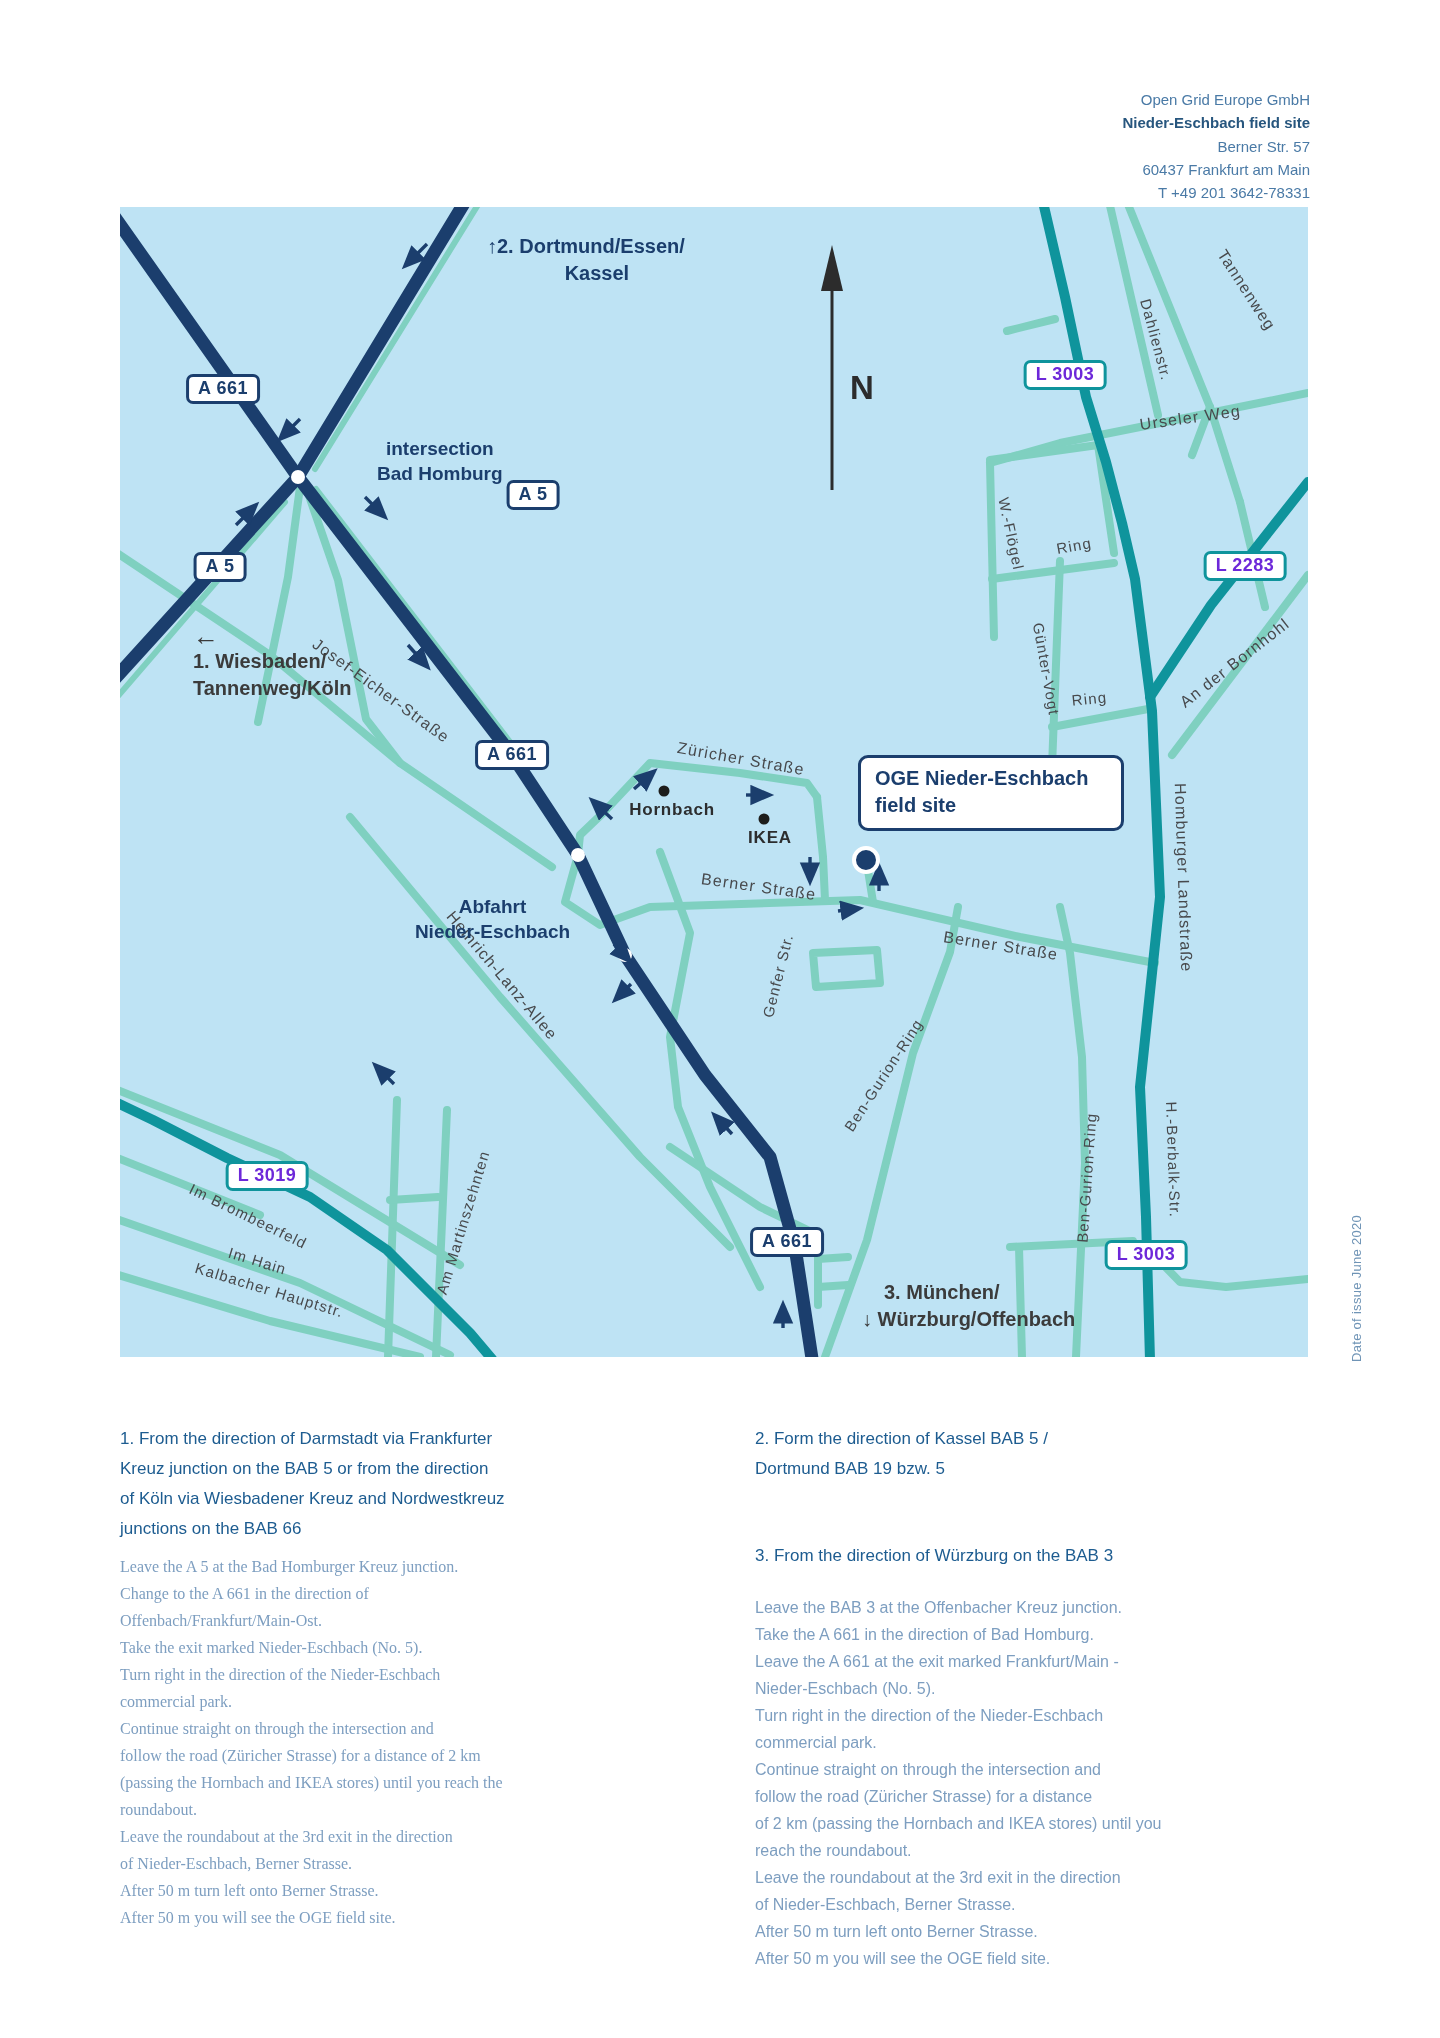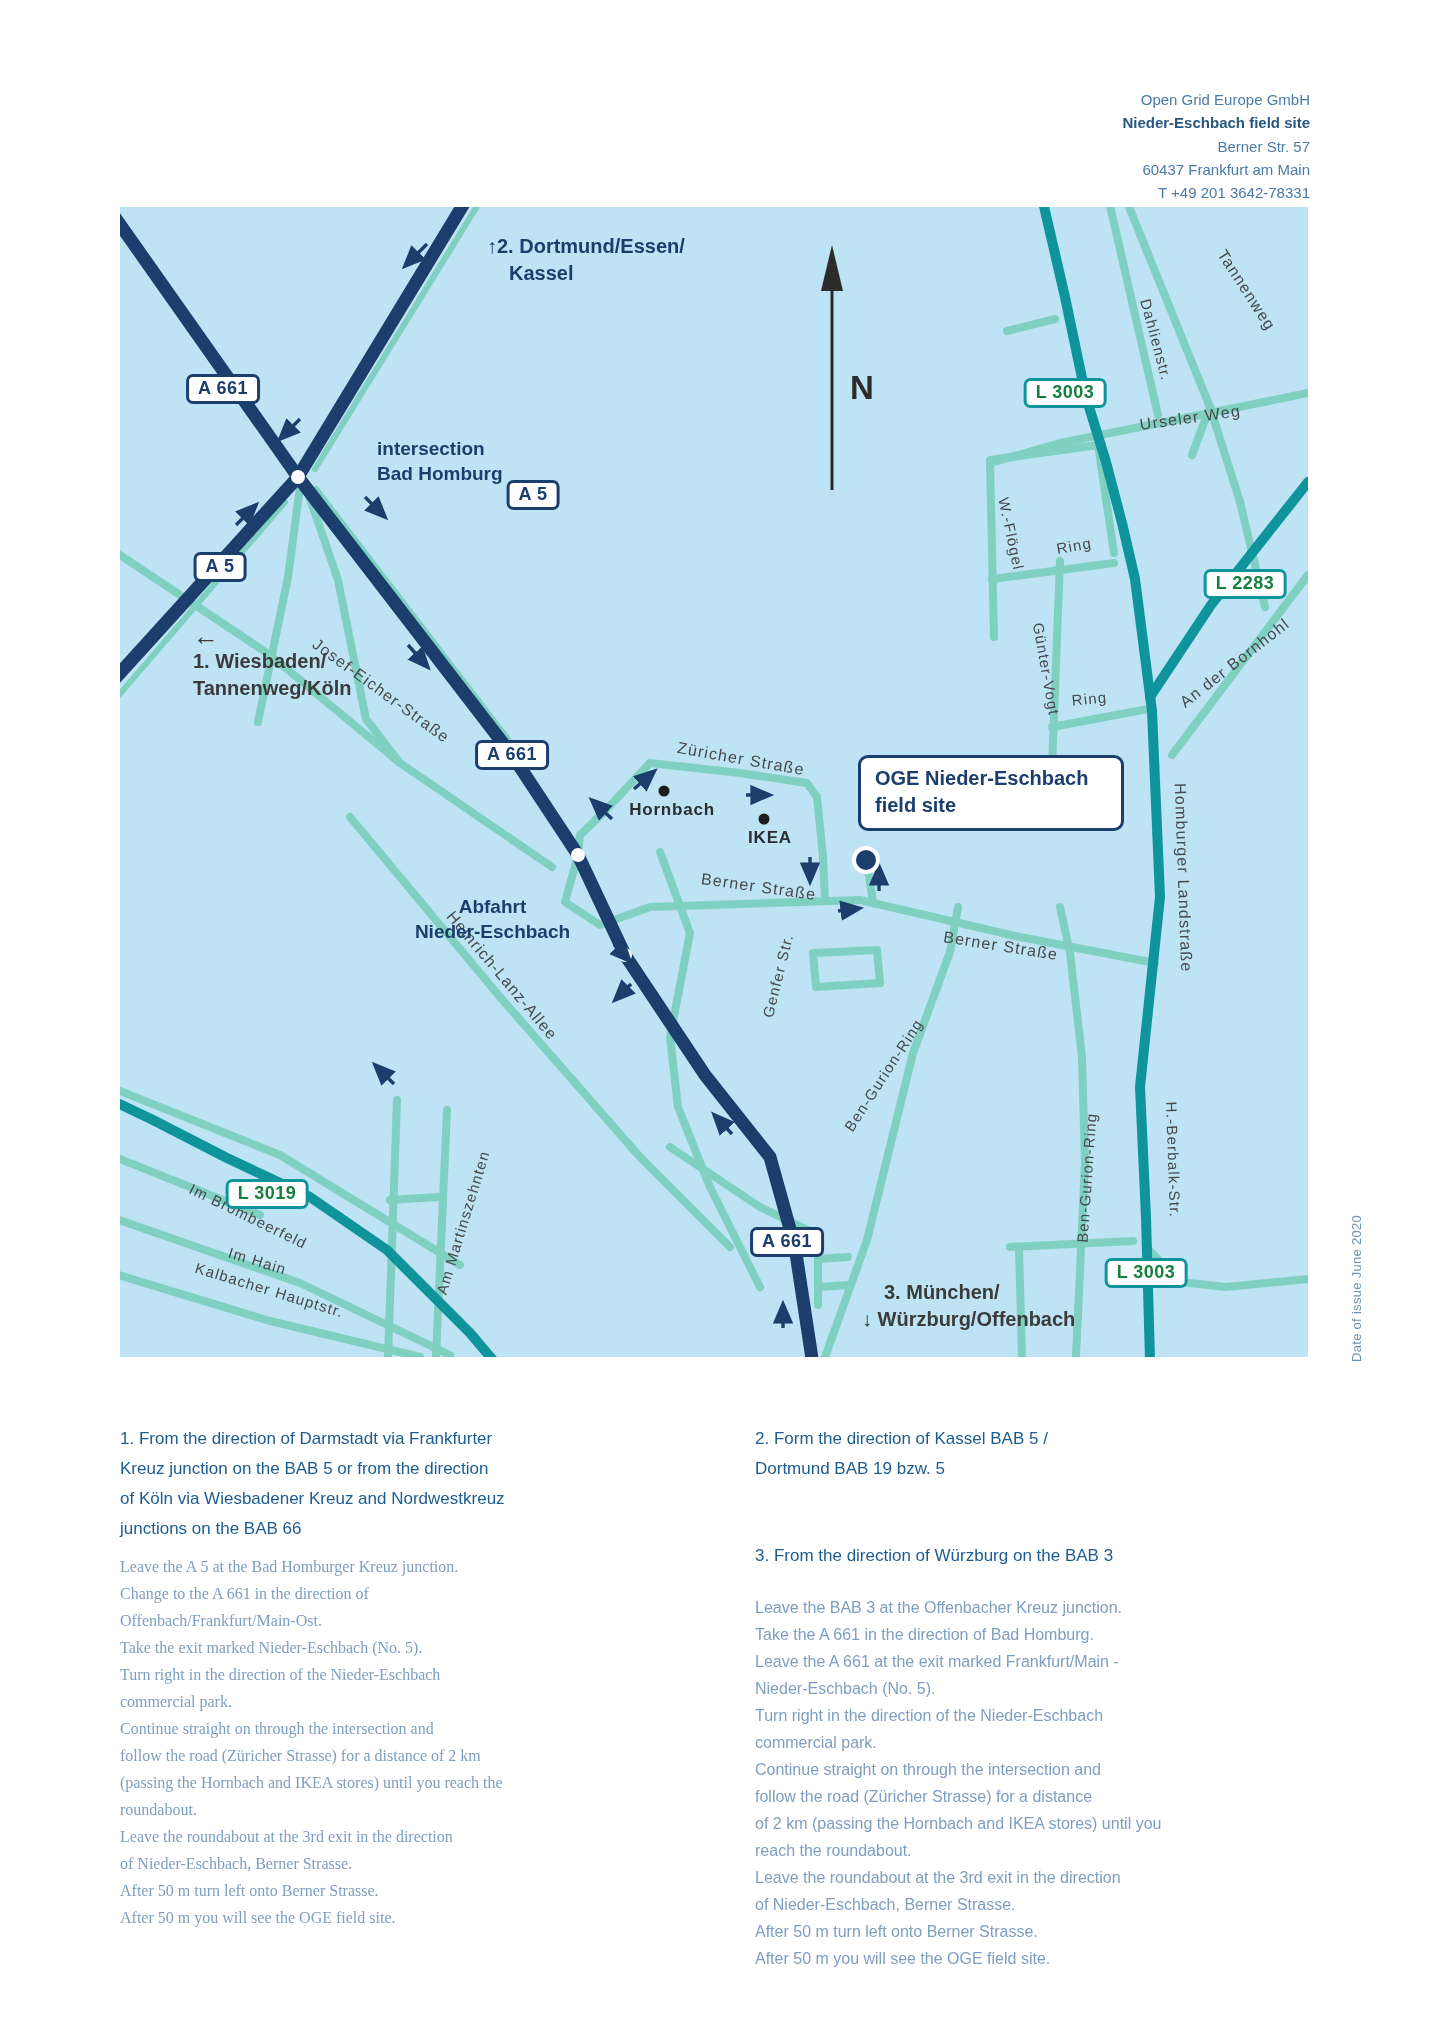--- a/index.html
+++ b/index.html
@@ -13,24 +13,24 @@
   .address .addr-bold { color:#27567e; font-weight:bold; }
   .address div { white-space:nowrap; }
 
   
   .map { position:absolute; left:120px; top:207px; width:1188px; height:1150px; background:#bee3f4; overflow:hidden; }
   .map svg { position:absolute; left:0; top:0; }
 
   .badge { position:absolute; transform:translate(-50%,-50%); background:#fff; border-radius:7px;
            font-weight:bold; font-size:18px; padding:1px 9px 2px; letter-spacing:0.5px; white-space:nowrap; }
   .badge-a { border:3px solid #1b3e6d; color:#1b3e6d; }
-  .badge-l { border:3px solid #0f949c; color:#15803d;margin-top:18px; }
+  .badge-l { border:3px solid #0f949c; color:#6d28d9; }
 
   .maplabel { position:absolute; font-weight:bold; white-space:nowrap; }
-  .lbl-navy { color:#1b3e6d; }
+  .lbl-navy { color:#1b3e6d;text-align:center; }
   .lbl-dark { color:#3b3b3b; }
   .dir-big { font-size:20px; line-height:1.35; }
   .dir-med { font-size:19px; line-height:1.3; }
   .indent1 { padding-left:22px; }
   .callout { position:absolute; left:738px; top:548px; width:266px; background:#fff; border:3px solid #1b3e6d;
              border-radius:10px; padding:7px 14px 9px; color:#1b3e6d; font-weight:bold; font-size:20px; line-height:1.35; }
   .abfahrt { position:absolute; left:280px; top:688px; width:185px; text-align:center; }
 
   
   .street { fill:#47494c; font-size:16px; letter-spacing:1.2px; font-family:"Liberation Sans","DejaVu Sans",sans-serif; }

